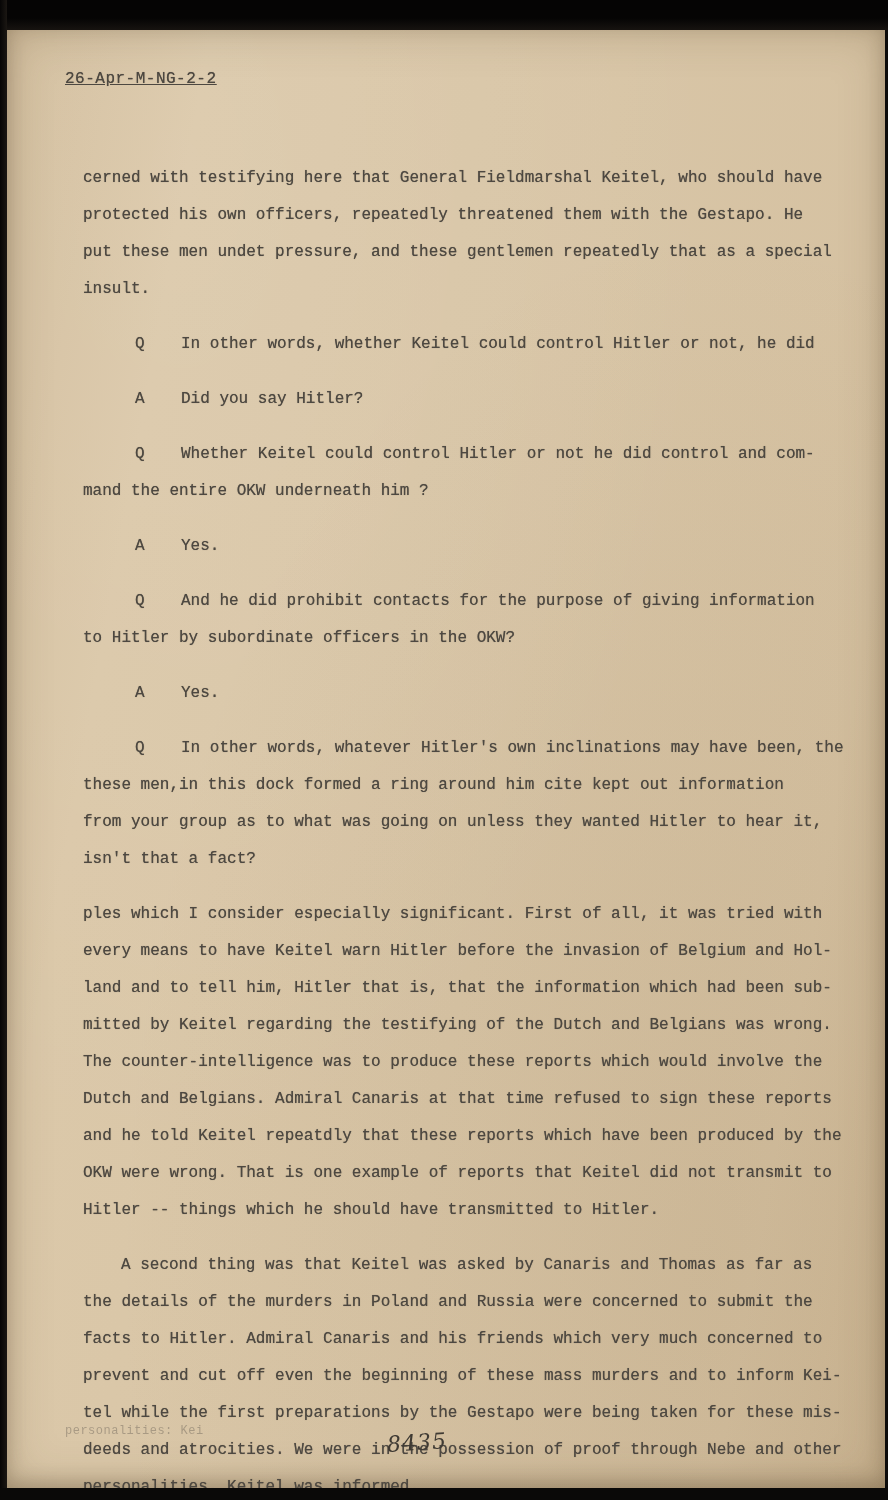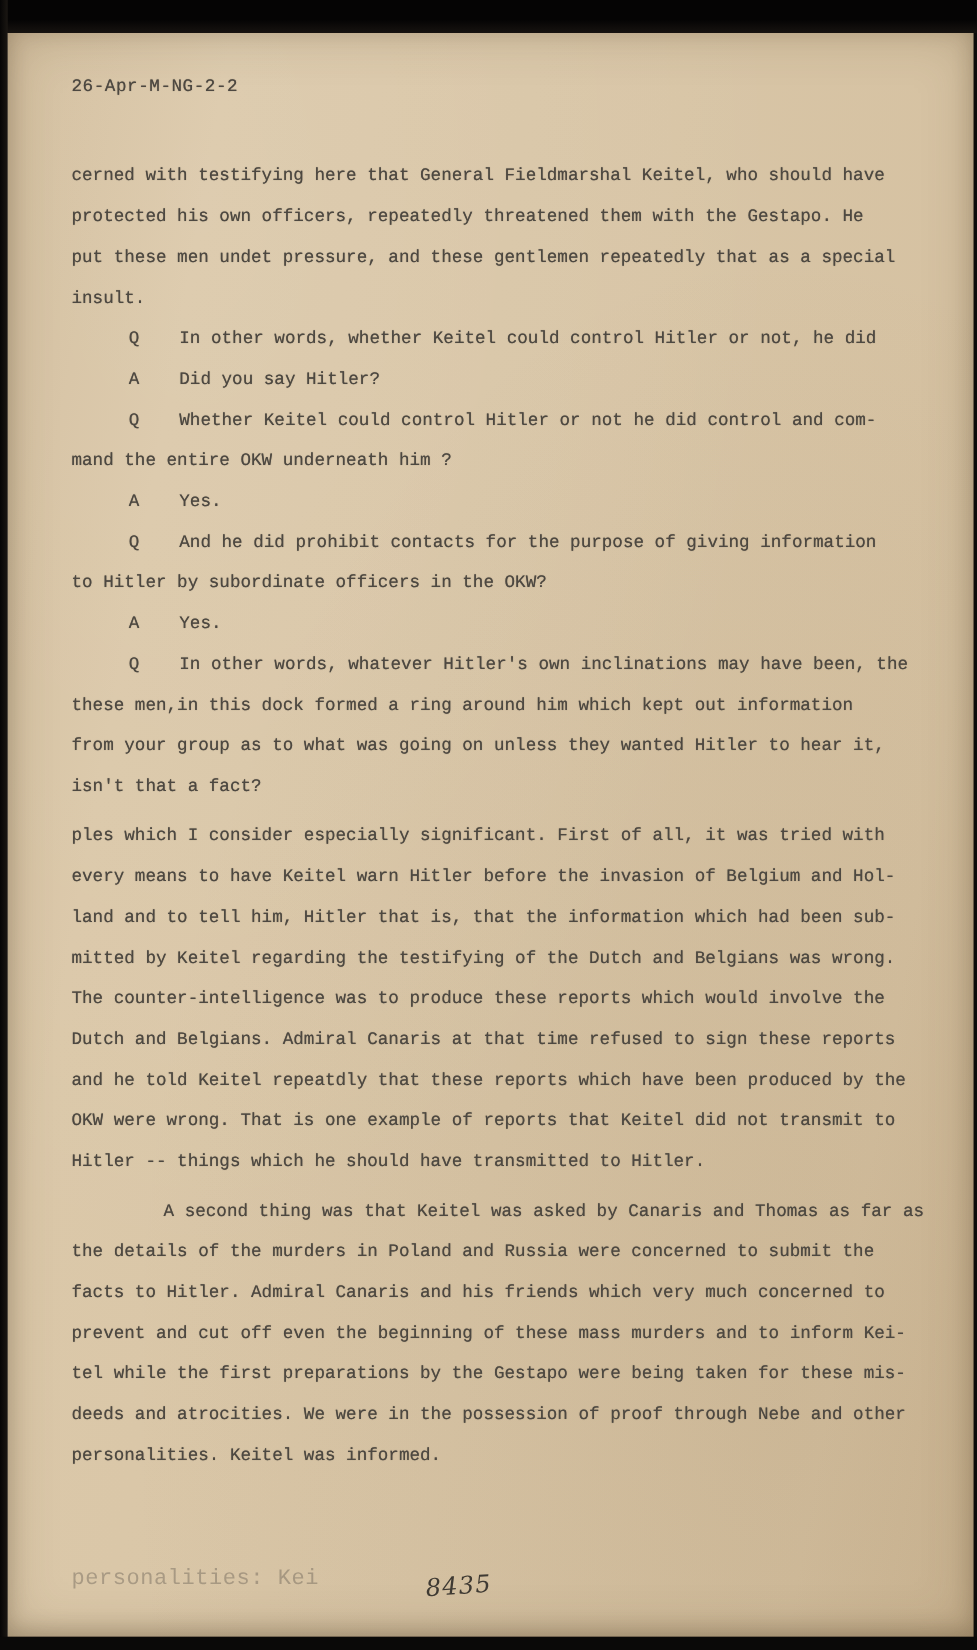--- a/index.html
+++ b/index.html
@@ -30,48 +30,49 @@
     box-shadow: inset 0 0 45px rgba(90,70,40,0.25), inset 0 -6px 18px rgba(60,45,25,0.25);
   }
   .header {
     position: absolute;
     left: 58px;
     top: 40px;
     font-size: 16px;
     letter-spacing: 0.5px;
     color: #4d4841;
     text-shadow: 0 0 0.7px rgba(70,64,55,0.8);
+    text-decoration: underline;
   }
   .doc-body {
     position: absolute;
     left: 58px;
     top: 112px;
     width: 775px;
     color: #4d4841;
     font-size: 16px;
     text-shadow: 0 0 0.7px rgba(70,64,55,0.75);
   }
-  .para { margin: 0; }
+  .para { margin: 18px; }
   .para.gap-before { margin-top: 8px; }
   .line {
     line-height: 37px;
     height: 37px;
     white-space: pre;
   }
   .qa-prefix {
     display: inline-block;
     margin-left: 52px;
     width: 46px;
   }
-  .first-indent { text-indent: 38px; text-align: right; }
+  .first-indent { text-indent: 38px; }
   .ghost {
     position: absolute;
     left: 58px;
     top: 1394px;
-    font-size: 20px;
+    font-size: 12px;
     color: rgba(77,72,65,0.35);
     letter-spacing: 0.5px;
     filter: blur(0.4px);
     font-family: Liberation Mono, monospace;
   }
   .pageno {
     position: absolute;
     left: 380px;
     top: 1400px;
     font-family: "DejaVu Serif", serif;
@@ -130,21 +131,21 @@
         </div>
         <div class="para">
           <div class="line"><span class="qa-prefix">Q</span>And he did prohibit contacts for the purpose of giving information</div>
           <div class="line">to Hitler by subordinate officers in the OKW?</div>
         </div>
         <div class="para">
           <div class="line"><span class="qa-prefix">A</span>Yes.</div>
         </div>
         <div class="para">
           <div class="line"><span class="qa-prefix">Q</span>In other words, whatever Hitler's own inclinations may have been, the</div>
-          <div class="line">these men,in this dock formed a ring around him which kept out information</div>
+          <div class="line">these men,in this dock formed a ring around him cite kept out information</div>
           <div class="line">from your group as to what was going on unless they wanted Hitler to hear it,</div>
           <div class="line">isn't that a fact?</div>
         </div>
         <div class="para gap-before">
           <div class="line">ples which I consider especially significant. First of all, it was tried with</div>
           <div class="line">every means to have Keitel warn Hitler before the invasion of Belgium and Hol-</div>
           <div class="line">land and to tell him, Hitler that is, that the information which had been sub-</div>
           <div class="line">mitted by Keitel regarding the testifying of the Dutch and Belgians was wrong.</div>
           <div class="line">The counter-intelligence was to produce these reports which would involve the</div>
           <div class="line">Dutch and Belgians. Admiral Canaris at that time refused to sign these reports</div>

